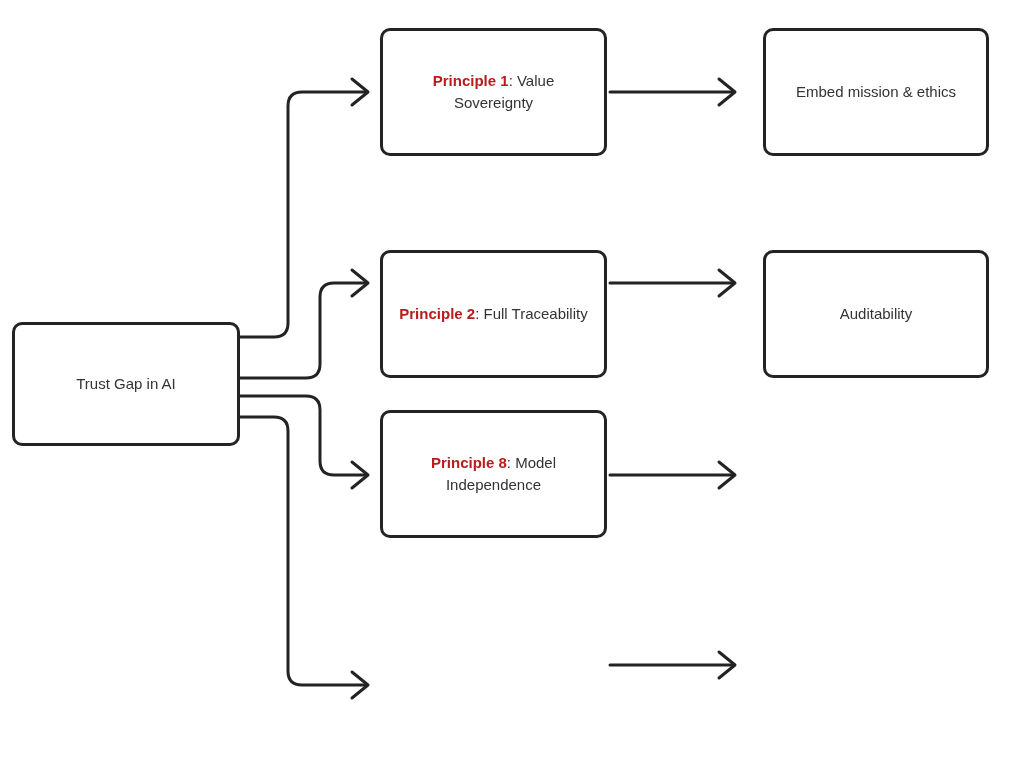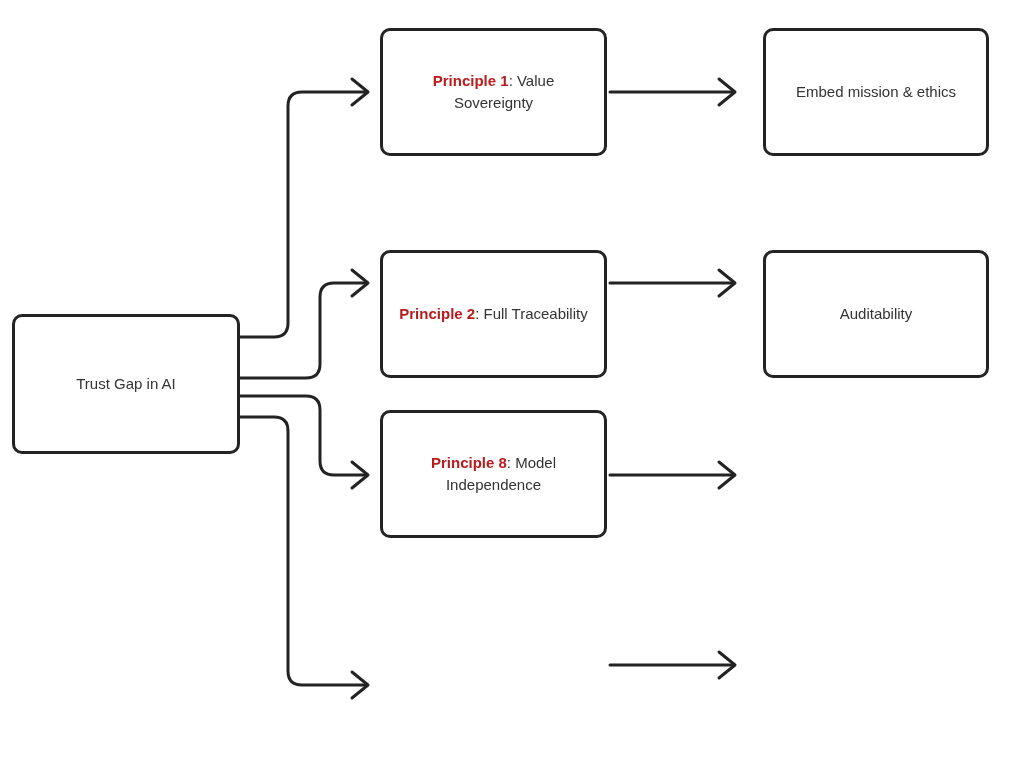--- a/index.html
+++ b/index.html
@@ -53,23 +53,23 @@
   .lbl-bold {
     font-weight: 700;
     color: #b91c1c;
   }
   .lbl-rest {
     font-weight: 400;
   }
   
   #node-root {
     left: 12px;
-    top: 314px;
+    top: 322px;
     width: 228px;
-    height: 140px;
+    height: 124px;
   }
   
   .col-principle {
     left: 380px;
     width: 227px;
   }
   
   .col-outcome {
     left: 763px;
     width: 226px;

